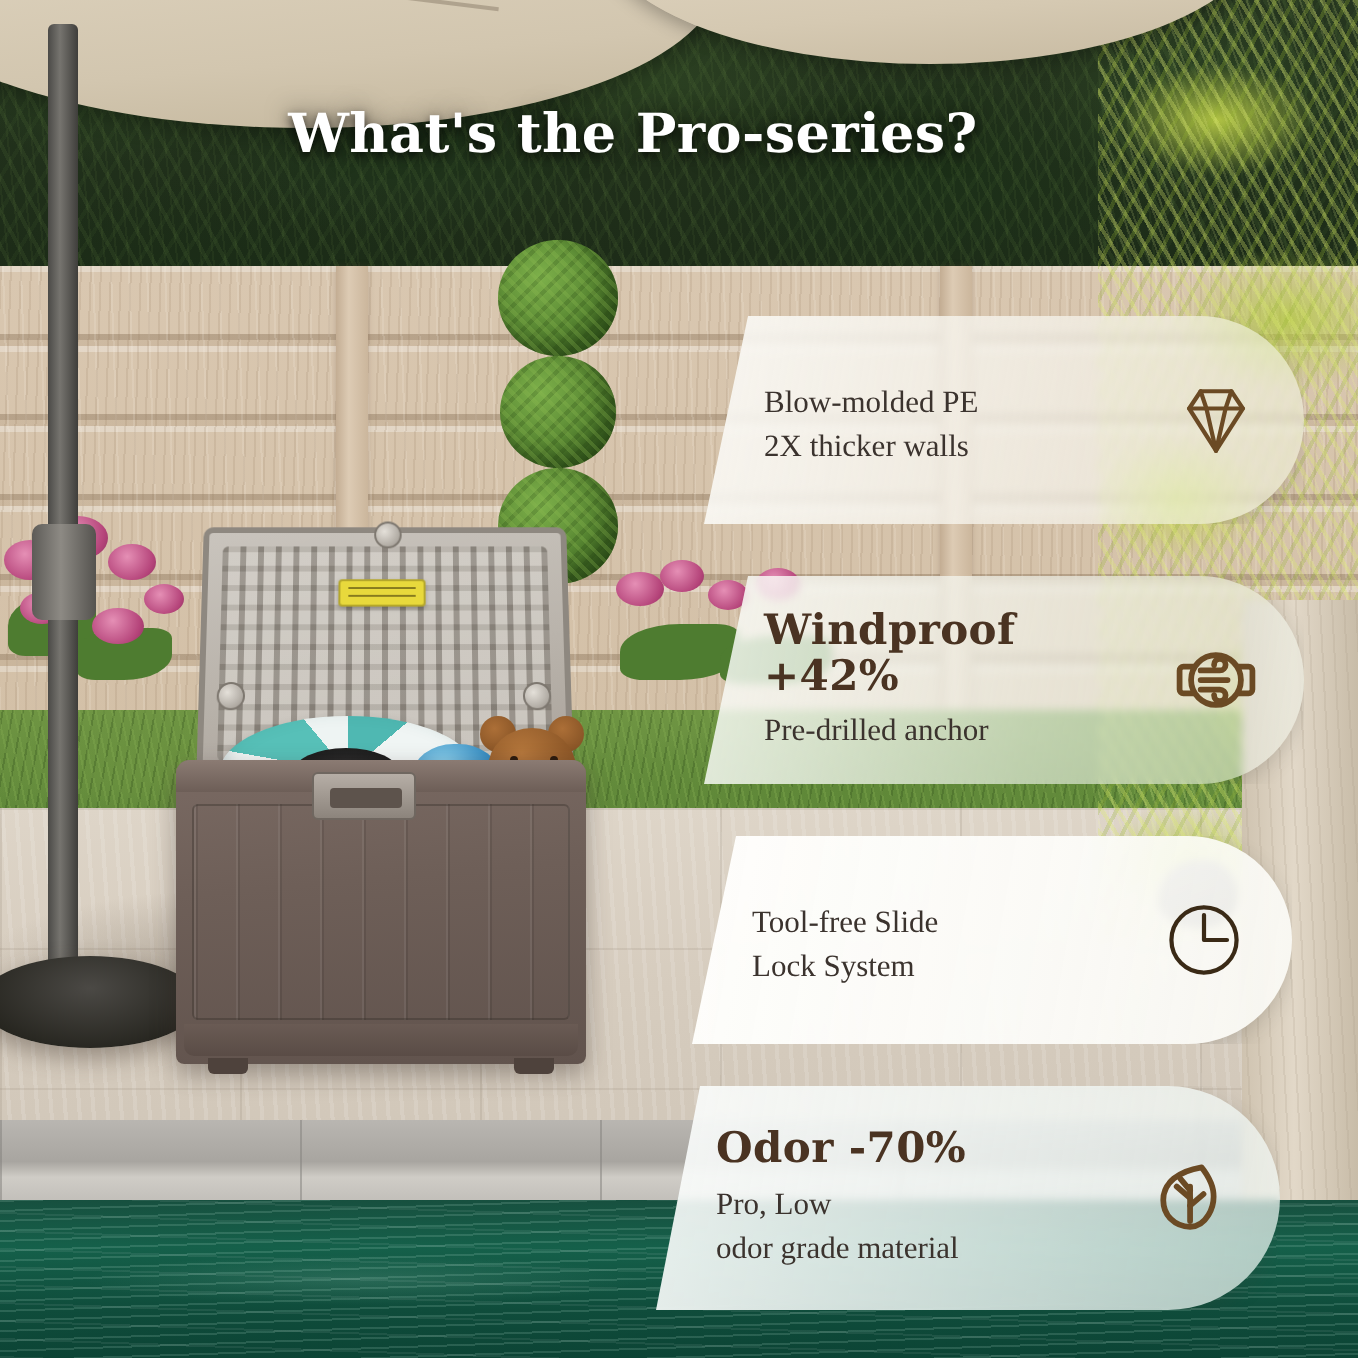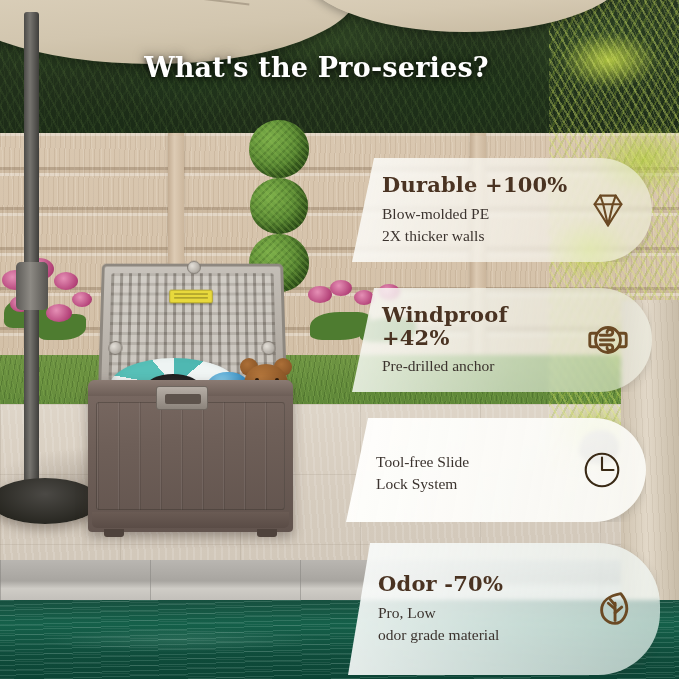--- a/index.html
+++ b/index.html
@@ -368,21 +368,21 @@
     display:flex; align-items:center; justify-content:center; flex:none;
   }
   .card-icon svg{ width:46px; height:46px; display:block; }
 
   #card-durable  { left:352px; top:158px; width:300px; height:104px;
     background:linear-gradient(100deg, rgba(252,252,249,.88), rgba(250,250,244,.68) 55%, rgba(248,249,240,.50)); }
   #card-windproof{ left:352px; top:288px; width:300px; height:104px;
     background:linear-gradient(100deg, rgba(250,252,248,.86), rgba(246,250,243,.62) 55%, rgba(242,248,238,.48)); }
   #card-time     { left:346px; top:418px; width:300px; height:104px;
     background:linear-gradient(100deg, rgba(255,255,253,.96), rgba(253,253,250,.92) 60%, rgba(252,252,248,.88)); }
-  #card-odor     { left:348px; top:543px; width:312px; height:132px;
+  #card-odor     { left:328px; top:543px; width:312px; height:112px;
     background:linear-gradient(100deg, rgba(250,252,251,.92), rgba(244,250,248,.80) 55%, rgba(240,248,245,.70)); }
 </style>
 </head>
 <body>
 
 <div class="scene">
 
   <div class="bg-sky"></div>
   <div class="foliage"></div>
 
@@ -465,21 +465,20 @@
       <div class="foot" style="left:16px;"></div>
       <div class="foot" style="right:16px;"></div>
     </div>
   </div>
 
   <div class="title">What's the Pro-series?</div>
 
   <div class="card" id="card-durable">
     <div class="card-inner">
       <div class="card-text">
-        <div class="card-title">Durable +100%</div>
         <div class="card-sub">
           <div>Blow-molded PE</div>
           <div>2X thicker walls</div>
         </div>
       </div>
       <div class="card-icon">
         <svg viewBox="0 0 48 48" fill="none" stroke="#6b4a24" stroke-width="2.2" stroke-linejoin="round" stroke-linecap="round">
           <path d="M10 18 L16 9 L32 9 L38 18 L24 40 Z"></path>
           <path d="M10 18 H38"></path>
           <path d="M16 9 L19 18 L24 40"></path>

